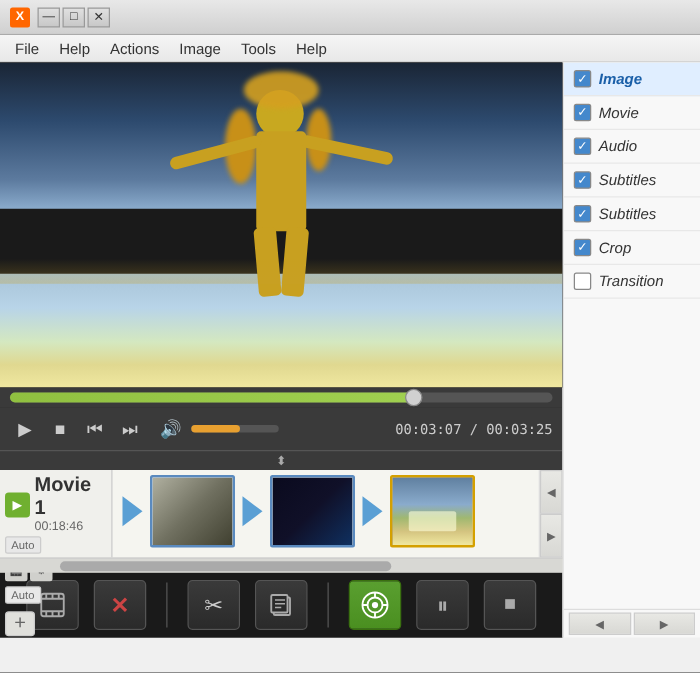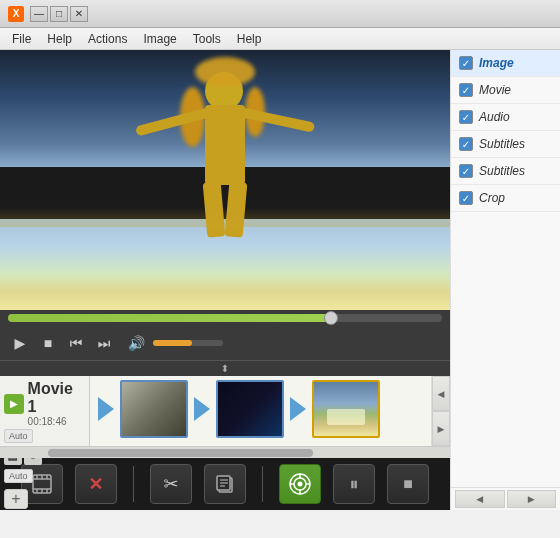--- a/index.html
+++ b/index.html
@@ -537,20 +537,23 @@
     </div>
 
     <div class="transport-bar">
       <button class="transport-btn">▶</button>
       <button class="transport-btn">■</button>
       <button class="transport-btn">⏮</button>
       <button class="transport-btn">⏭</button>
       <span class="volume-icon">🔊</span>
       <div class="volume-track">
         <div class="volume-fill"></div>
+      </div>
+      <div class="time-display">
+        <span>00:03:07</span><span> / </span><span>00:03:25</span>
       </div>
     </div>
 
     <div class="expand-row">
       <span class="expand-icon">⬍</span>
     </div>
 
     <div class="timeline-area">
       <div class="timeline-content">
 
@@ -685,20 +688,24 @@
       <span class="panel-label">Subtitles</span>
     </div>
     <div class="panel-item">
       <div class="panel-checkbox">✓</div>
       <span class="panel-label">Subtitles</span>
     </div>
     <div class="panel-item">
       <div class="panel-checkbox">✓</div>
       <span class="panel-label">Crop</span>
     </div>
+    <div class="panel-item">
+      <div class="panel-checkbox panel-checkbox-empty"></div>
+      <span class="panel-label">Transition</span>
+    </div>
 
     <div style="margin-top:auto; display:flex; flex-direction:column; border-top:1px solid #ddd;">
       <div style="display:flex; justify-content:flex-end; padding:2px 4px; gap:2px;">
         <button class="scroll-btn" style="width:18px;height:18px;">◀</button>
         <button class="scroll-btn" style="width:18px;height:18px;">▶</button>
       </div>
     </div>
   </div>
 
 </div>

